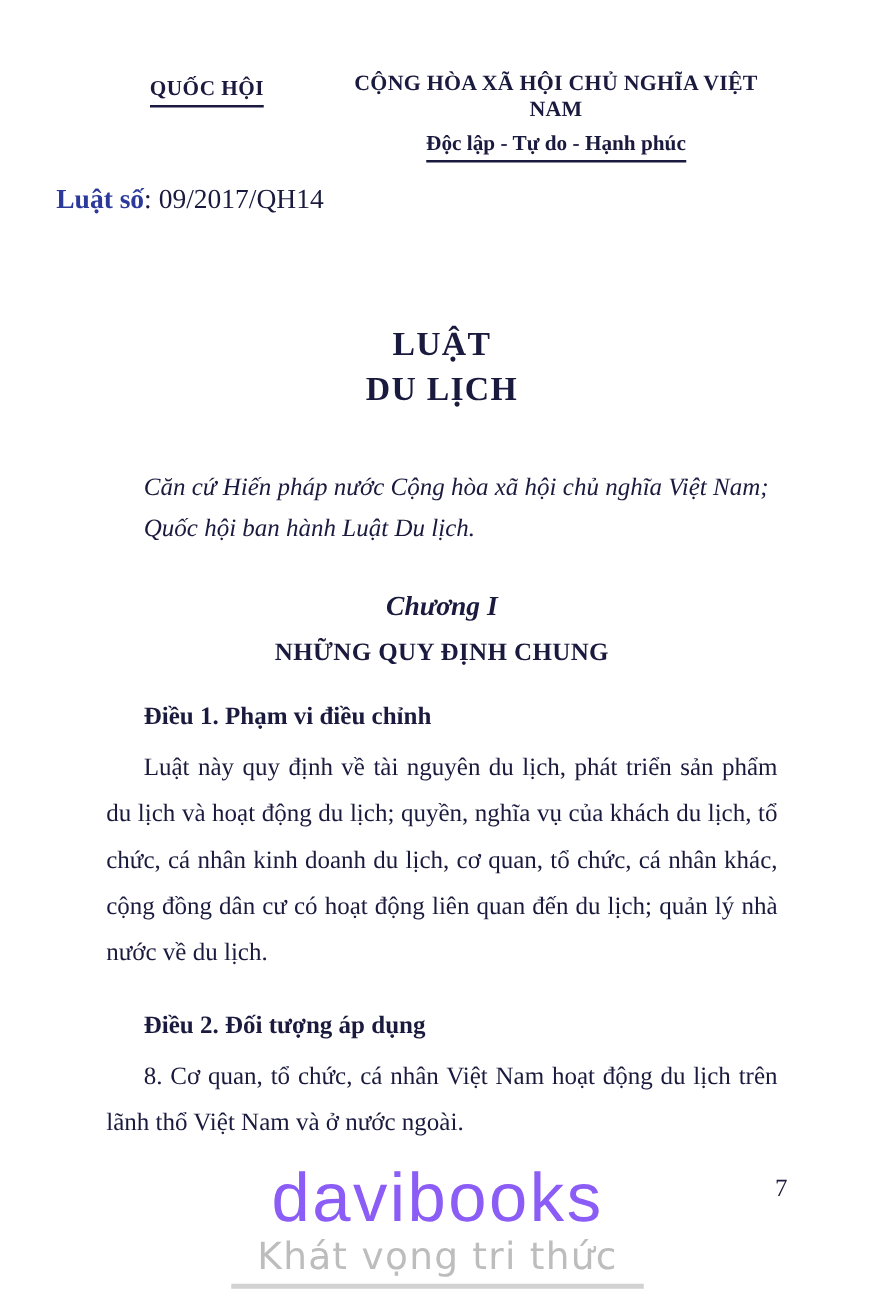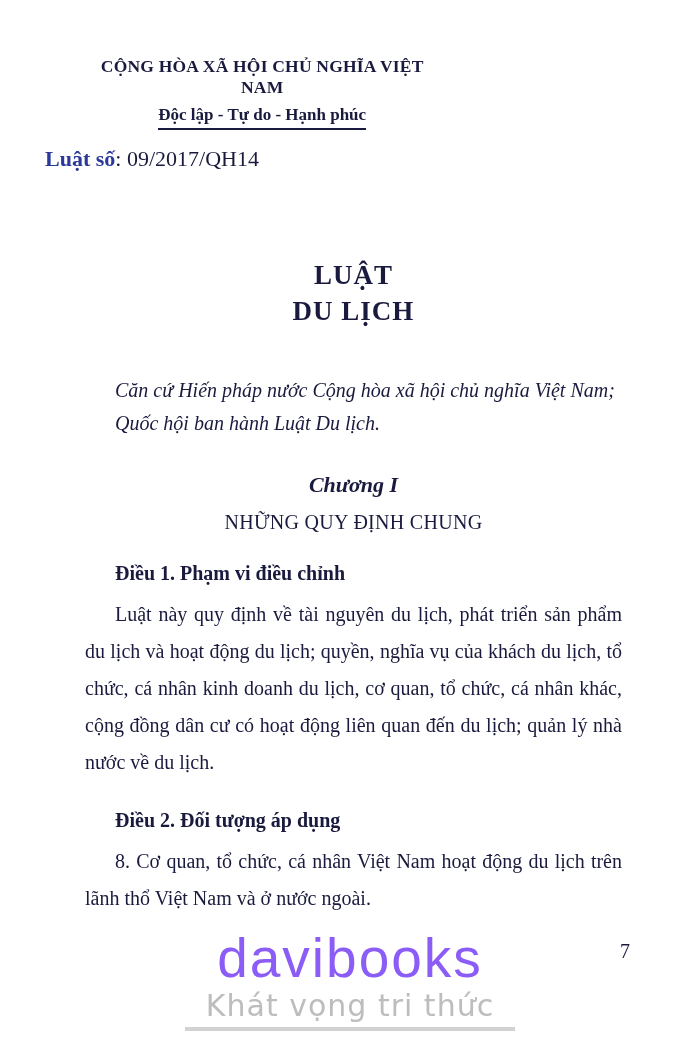--- a/index.html
+++ b/index.html
@@ -50,21 +50,21 @@
     line-height: 1.33;
   }
 
   
   .preamble { margin-top: 44px; font-style: italic; font-size: 20px; line-height: 1.65; text-align: justify; }
   .preamble p { text-indent: 30px; }
 
   
   .chapter { margin-top: 32px; text-align: center; }
   .chapter-label { font-weight: bold; font-style: italic; font-size: 22px; }
-  .chapter-title { font-weight: normal; font-size: 20px; margin-top: 13px; letter-spacing: 0.3px; }
+  .chapter-title { font-weight: bold; font-size: 20px; margin-top: 13px; letter-spacing: 0.3px; }
 
   
   .article-heading { margin-top: 28px; font-weight: bold; font-size: 20px; text-indent: 30px; }
   .article-body { margin-top: 11px; font-size: 20px; line-height: 1.85; text-align: justify; }
   .article-body p { text-indent: 30px; }
 
   
   .page-number {
     position: absolute;
     right: 70px;
@@ -100,20 +100,23 @@
     margin: 4px auto 0;
   }
 </style>
 </head>
 <body>
 
 <div class="page">
   <div class="content">
 
     <header class="doc-header">
+      <div class="header-left">
+        <span class="authority">QUỐC HỘI</span>
+      </div>
       <div class="header-right">
         <div class="nation">CỘNG HÒA XÃ HỘI CHỦ NGHĨA VIỆT NAM</div>
         <span class="motto">Độc lập - Tự do - Hạnh phúc</span>
       </div>
     </header>
 
     <div class="law-number">
       <span class="law-number-label">Luật số</span><span>: 09/2017/QH14</span>
     </div>
 

